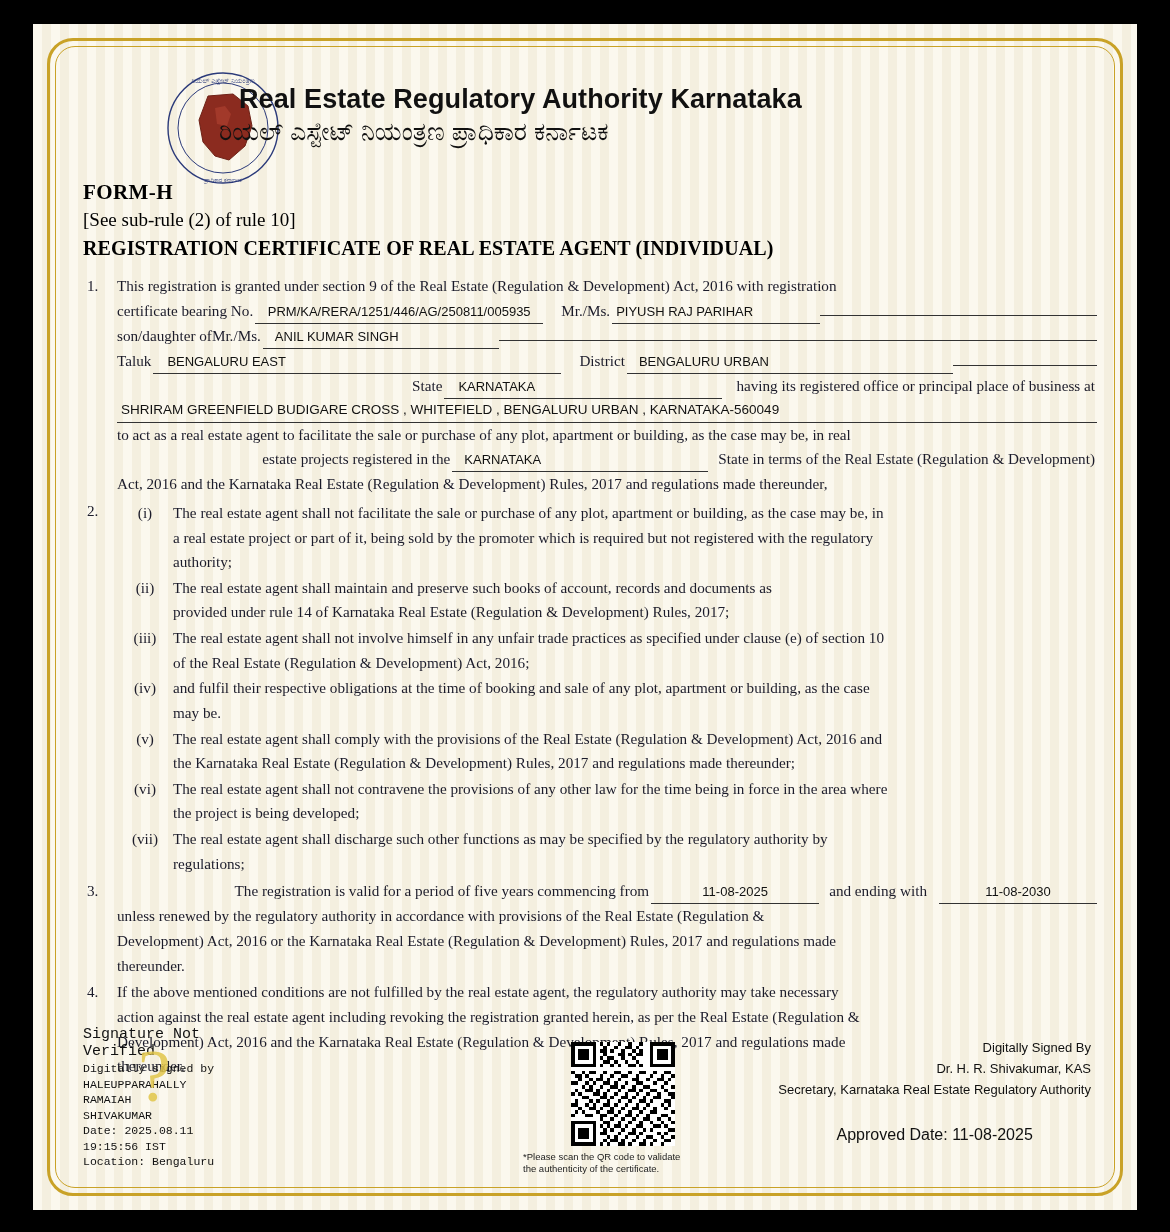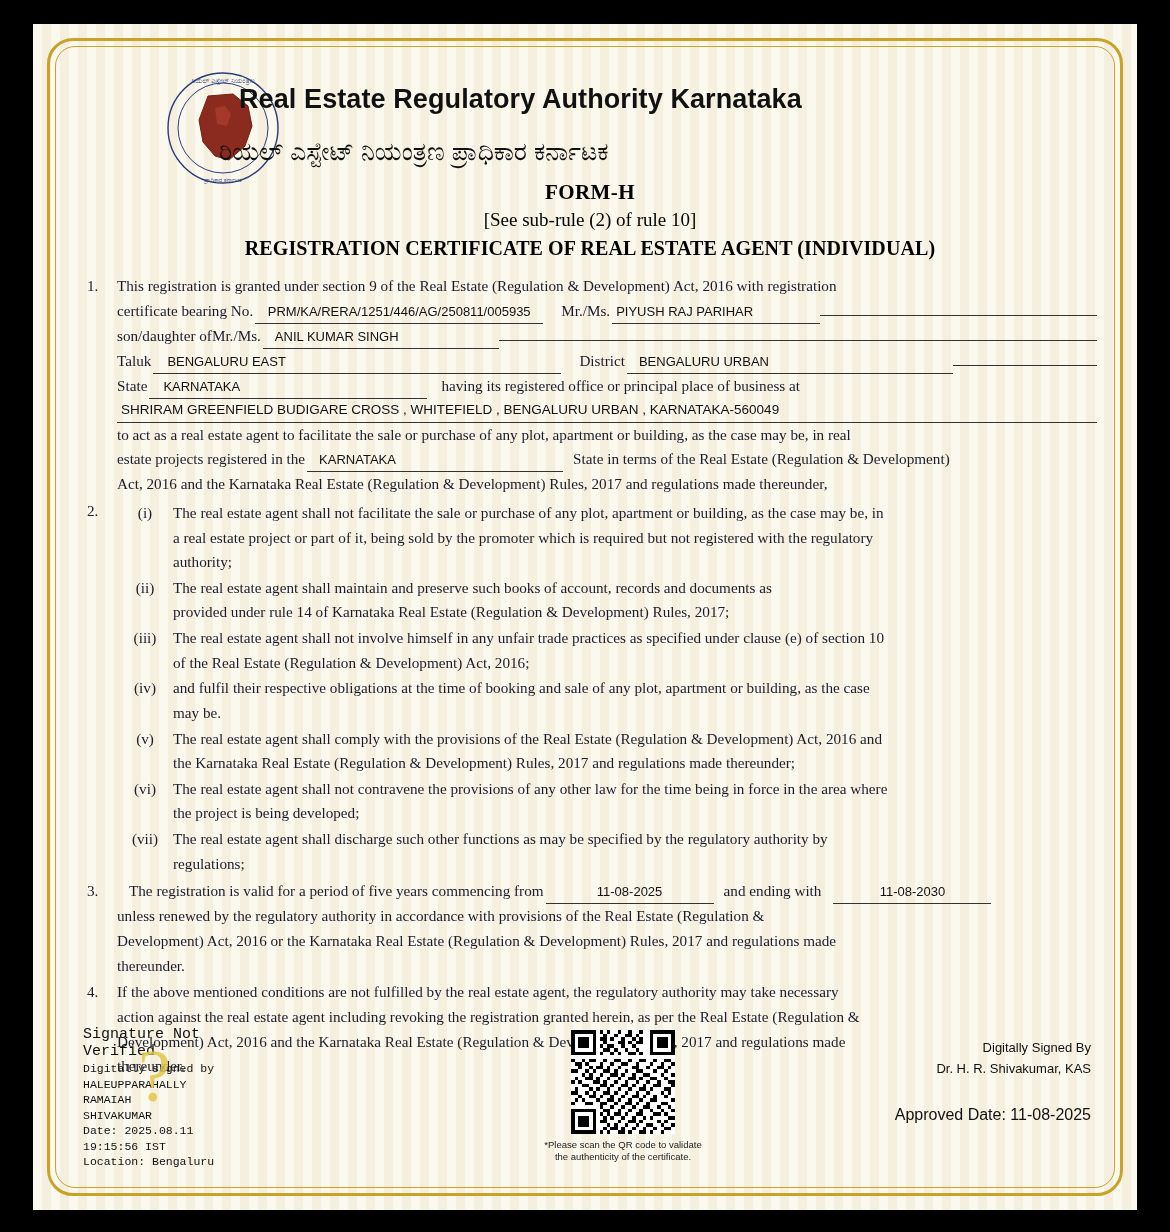--- a/index.html
+++ b/index.html
@@ -67,26 +67,26 @@
     font-size: 27px;
     color: #111;
     letter-spacing: 0.1px;
     white-space: nowrap;
     margin-left: 20px;
   }
   .org-kn {
     font-family: "Liberation Sans", sans-serif;
     font-size: 25px;
     color: #111;
-    margin-top: 22px;
+    margin-top: 2px;
     white-space: nowrap;
   }
 
   .form-title {
-    text-align: center;
+    text-align: left;
     margin-top: 14px;
   }
   .form-no {
     font-size: 21px;
     font-weight: bold;
     letter-spacing: 0.4px;
   }
   .form-sub {
     font-size: 19px;
     margin-top: 4px;
@@ -114,20 +114,21 @@
     flex: 0 0 30px;
     text-align: left;
     padding-left: 4px;
   }
   .clause-body { flex: 1 1 auto; }
 
   .line-row {
     display: flex;
     align-items: baseline;
     white-space: nowrap;
+    justify-content: flex-end;
   }
   .fill {
     border-bottom: 1px solid #333;
     display: inline-block;
     font-family: "Liberation Sans", sans-serif;
     font-size: 13px;
     text-align: center;
     padding: 0 4px 1px 4px;
     color: #111;
   }
@@ -175,23 +176,23 @@
     left: 55px;
     top: 8px;
     font-size: 74px;
     color: #e2c64a;
     font-family: "Liberation Serif", serif;
     opacity: 0.85;
   }
   .qr-wrap {
     position: absolute;
     left: 440px;
-    top: 4px;
+    top: 16px;
     width: 200px;
-    text-align: center;
+    text-align: left;
   }
   .qr {
     width: 104px;
     height: 104px;
     margin: 0 auto;
     display: block;
   }
   .qr-note {
     font-family: "Liberation Sans", sans-serif;
     font-size: 9.5px;
@@ -625,18 +626,19 @@
         </svg>
         <div class="qr-note">
           <div>*Please scan the QR code to validate</div>
           <div>the authenticity of the certificate.</div>
         </div>
       </div>
 
       <div class="signed-right">
         <div>Digitally Signed By</div>
         <div>Dr. H. R. Shivakumar, KAS</div>
+        <div>Secretary, Karnataka Real Estate Regulatory Authority</div>
         <div class="approved">Approved Date: 11-08-2025</div>
       </div>
 
     </div>
   </div>
 </div>
 
 </body></html>

